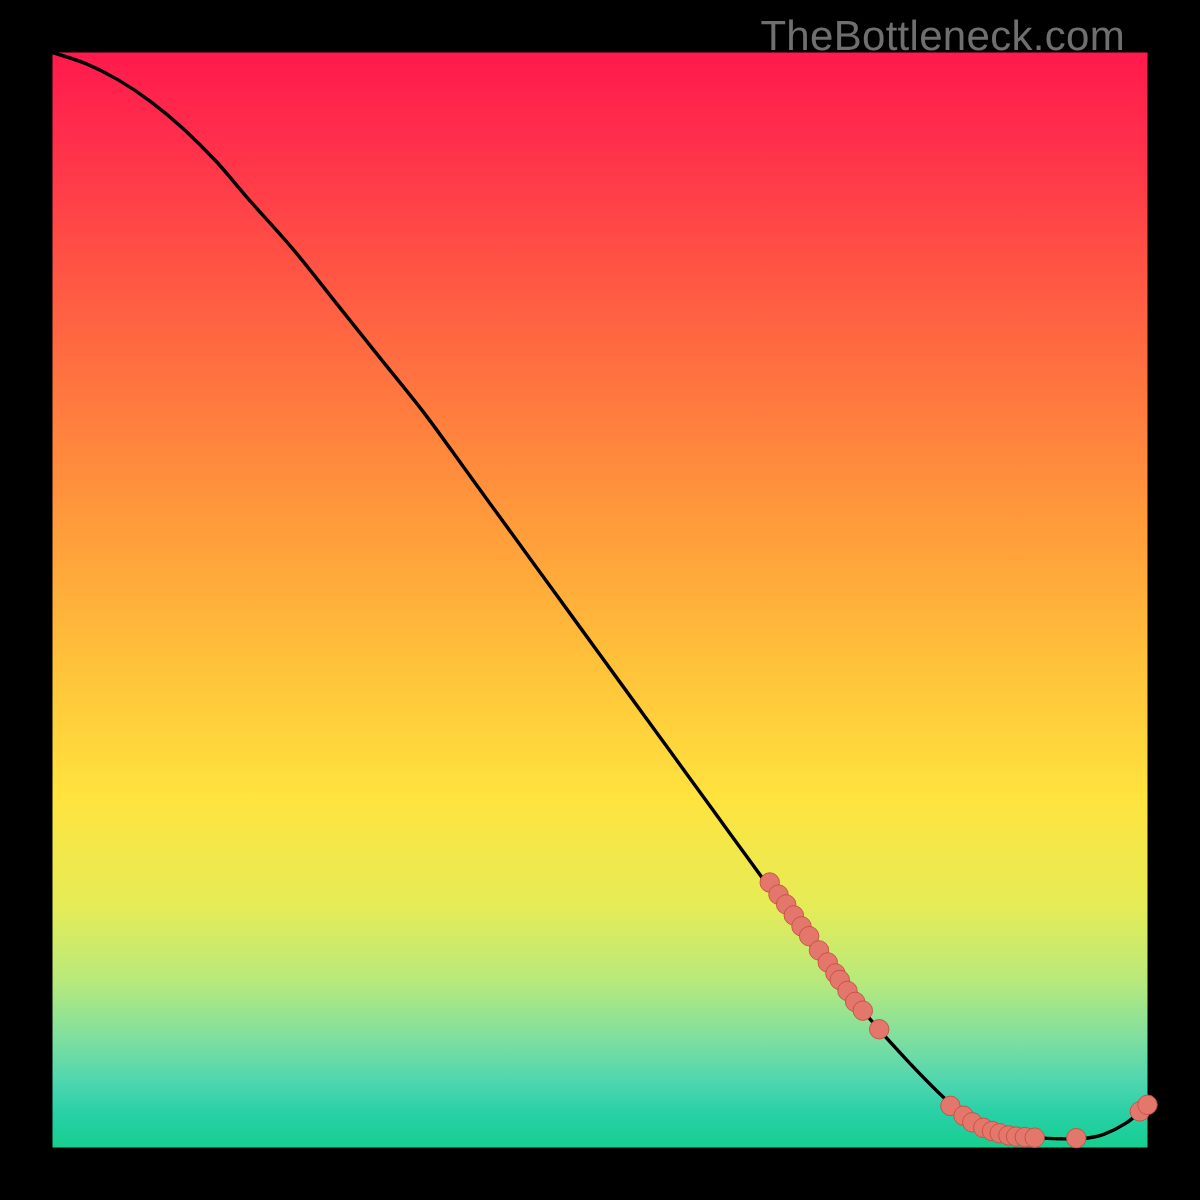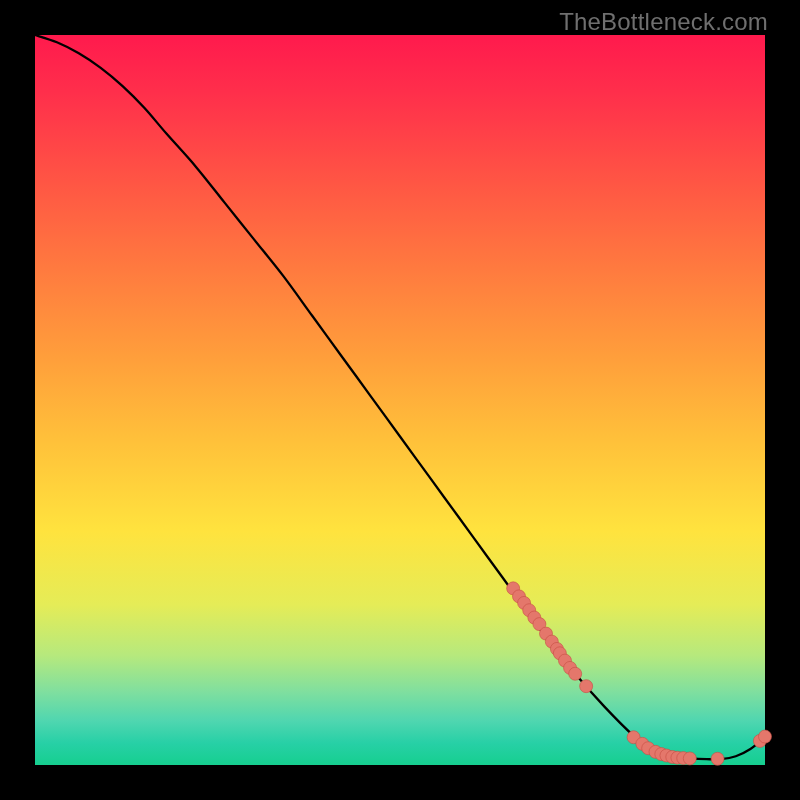--- a/index.html
+++ b/index.html
@@ -43,23 +43,23 @@
       #b6e97d 85%,
       #7fdf9f 90%,
       #4fd6b0 94%,
       #27d0a6 97%,
       #16cf8f 100%
     );
   }
   .watermark {
     position: absolute;
     top: 8px;
-    right: 32px;
+    right: 50px;
     color: #6f6f6f;
-    font-size: 24px;
+    font-size: 28px;
     font-weight: 500;
     letter-spacing: 0.2px;
     user-select: none;
     pointer-events: none;
   }
   svg.overlay {
     position: absolute;
     left: 0;
     top: 0;
     width: 100%;

